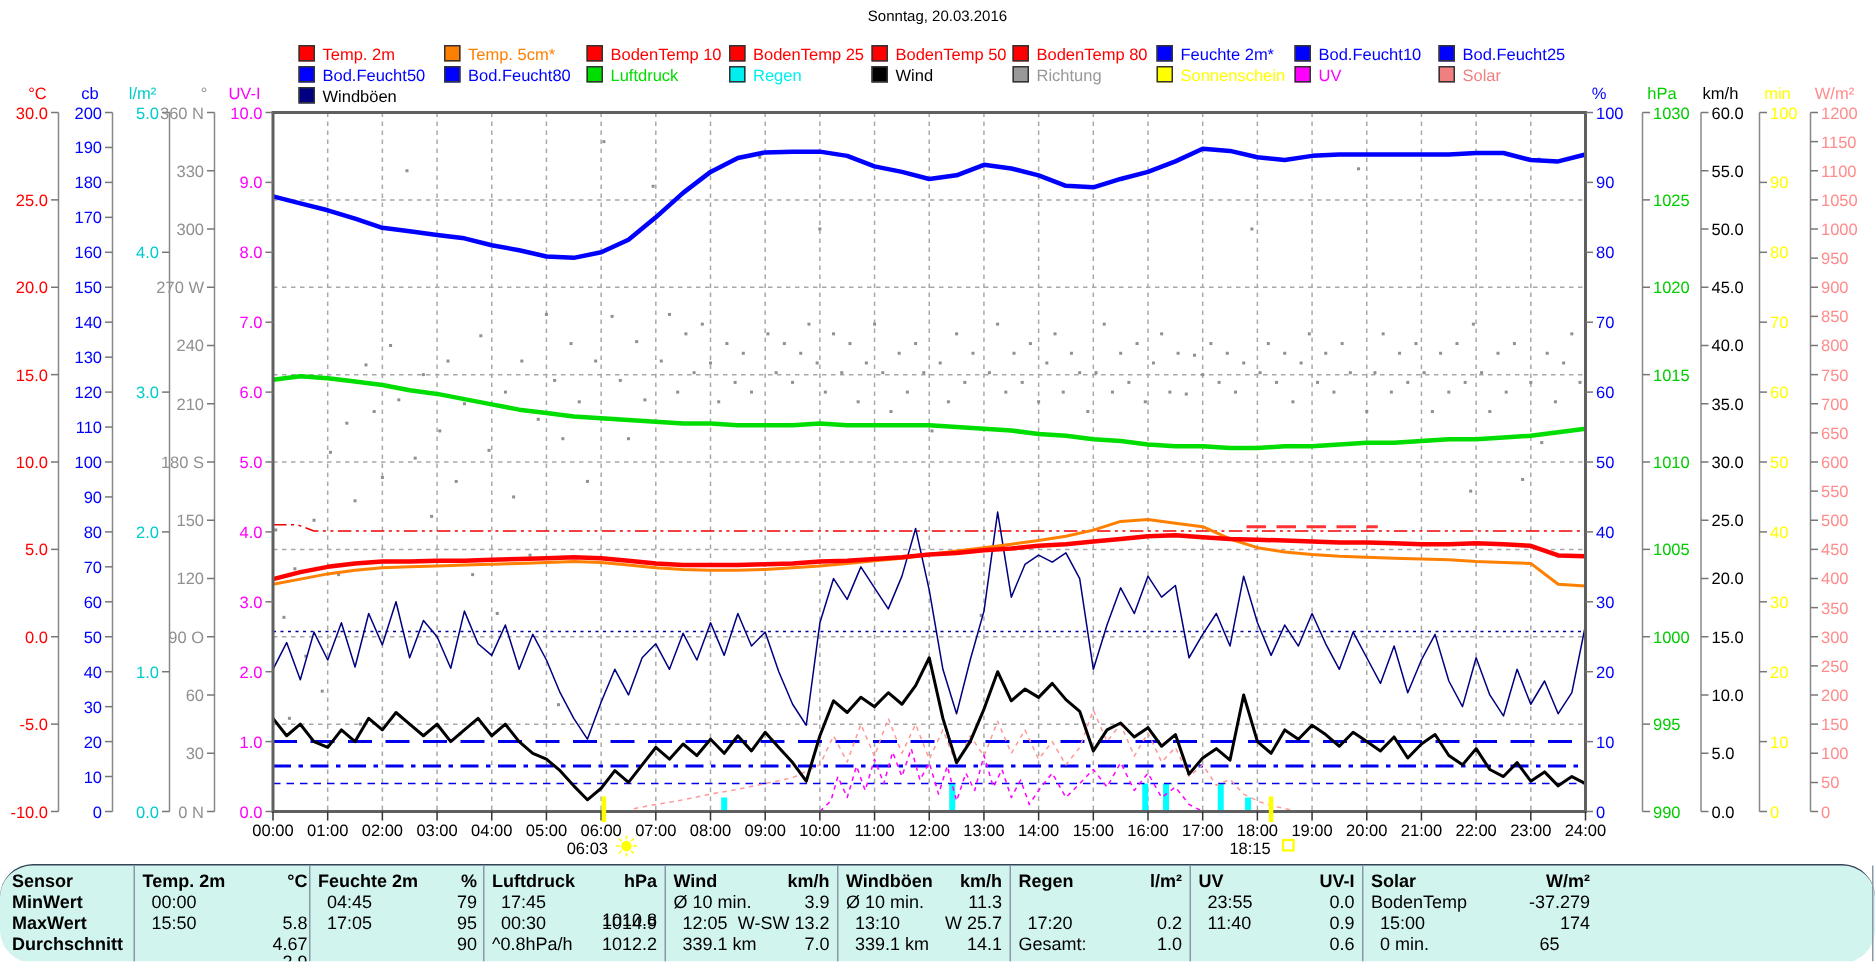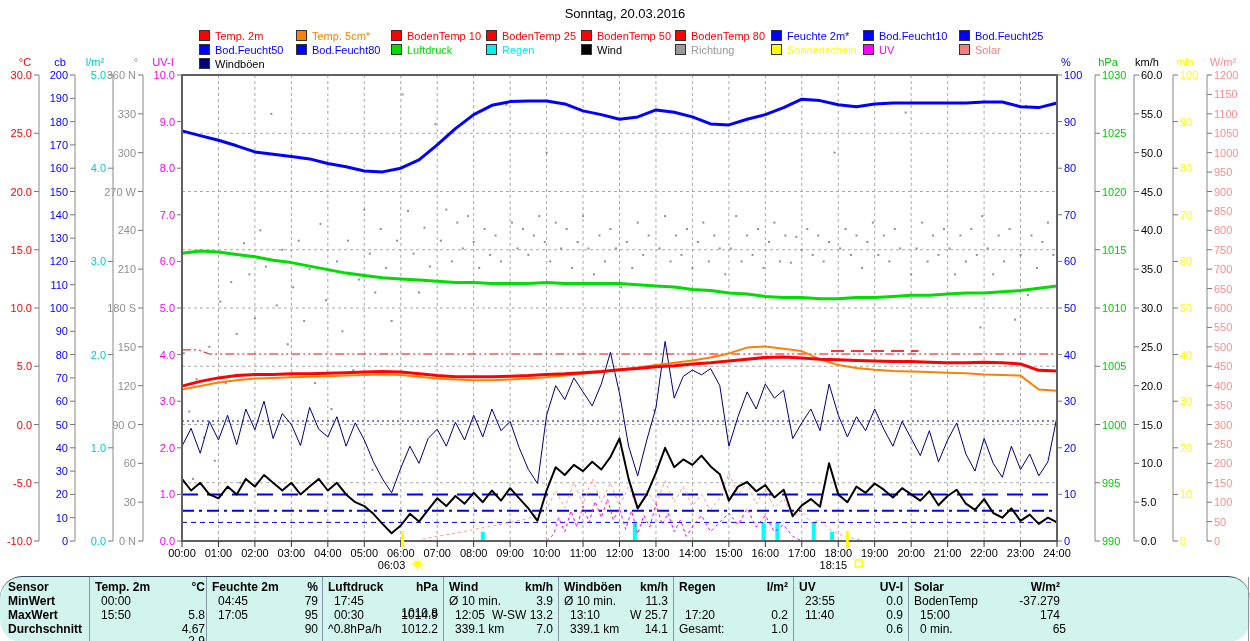--- a/index.html
+++ b/index.html
@@ -1,19 +1,19 @@
 <!DOCTYPE html>
 <html><head>
 <meta charset="utf-8">
 <style>
   html,body{margin:0;padding:0;background:#ffffff;}
   #page{position:relative;width:1250px;height:641px;background:#ffffff;overflow:hidden;
         font-family:"Liberation Sans", sans-serif;}
   #chart-title{position:absolute;top:6px;left:0;width:1250px;text-align:center;
-        font-size:13px;color:#000;}
+        font-size:10px;color:#000;}
   #legend{position:absolute;top:0;left:0;width:1250px;height:75px;}
   .legend-item{position:absolute;height:12px;white-space:nowrap;font-size:11px;line-height:12px;}
   .swatch{display:inline-block;width:9px;height:9px;border:1px solid #333;vertical-align:-1px;}
   .legend-label{margin-left:5px;}
   #chart-svg{position:absolute;top:0;left:0;}
   #stats-table{position:absolute;top:576px;left:0;width:1250px;height:65px;border-top:1px solid #345;
         font-size:12px;color:#000;}
   .tcell{position:absolute;white-space:nowrap;line-height:13px;}
   .tsep{position:absolute;top:0;width:1px;height:65px;background:#8898a8;}
   .bold{font-weight:bold;}
@@ -670,15 +670,15 @@
       <span class="tcell" style="left: 805px; top: 32px;">11:40</span>
       <span class="tcell rt" style="left: 799px; top: 32px; width: 104px;">0.9</span>
       <span class="tcell rt" style="left: 799px; top: 46px; width: 104px;">0.6</span>
       <span class="tcell bold" style="left: 914px; top: 4px;">Solar</span>
       <span class="tcell bold rt" style="left: 914px; top: 4px; width: 146px;">W/m²</span>
       <span class="tcell" style="left: 914px; top: 18px;">BodenTemp</span>
       <span class="tcell rt" style="left: 914px; top: 18px; width: 146px;">-37.279</span>
       <span class="tcell" style="left: 920px; top: 32px;">15:00</span>
       <span class="tcell rt" style="left: 914px; top: 32px; width: 146px;">174</span>
       <span class="tcell" style="left: 920px; top: 46px;">0 min.</span>
-      <span class="tcell rt" style="left: 920px; top: 46px; width: 146px;">65</span>
+      <span class="tcell rt" style="left: 960px; top: 46px; width: 146px; text-align: center;">65</span>
     </div>
 </div>
 
 </body></html>

